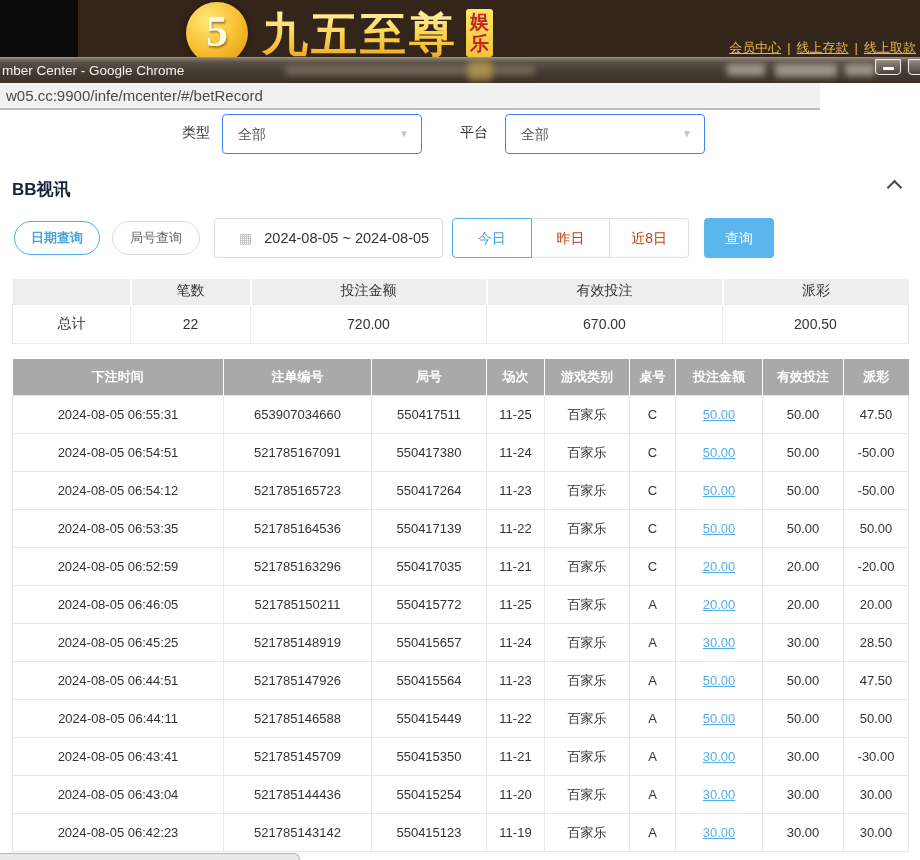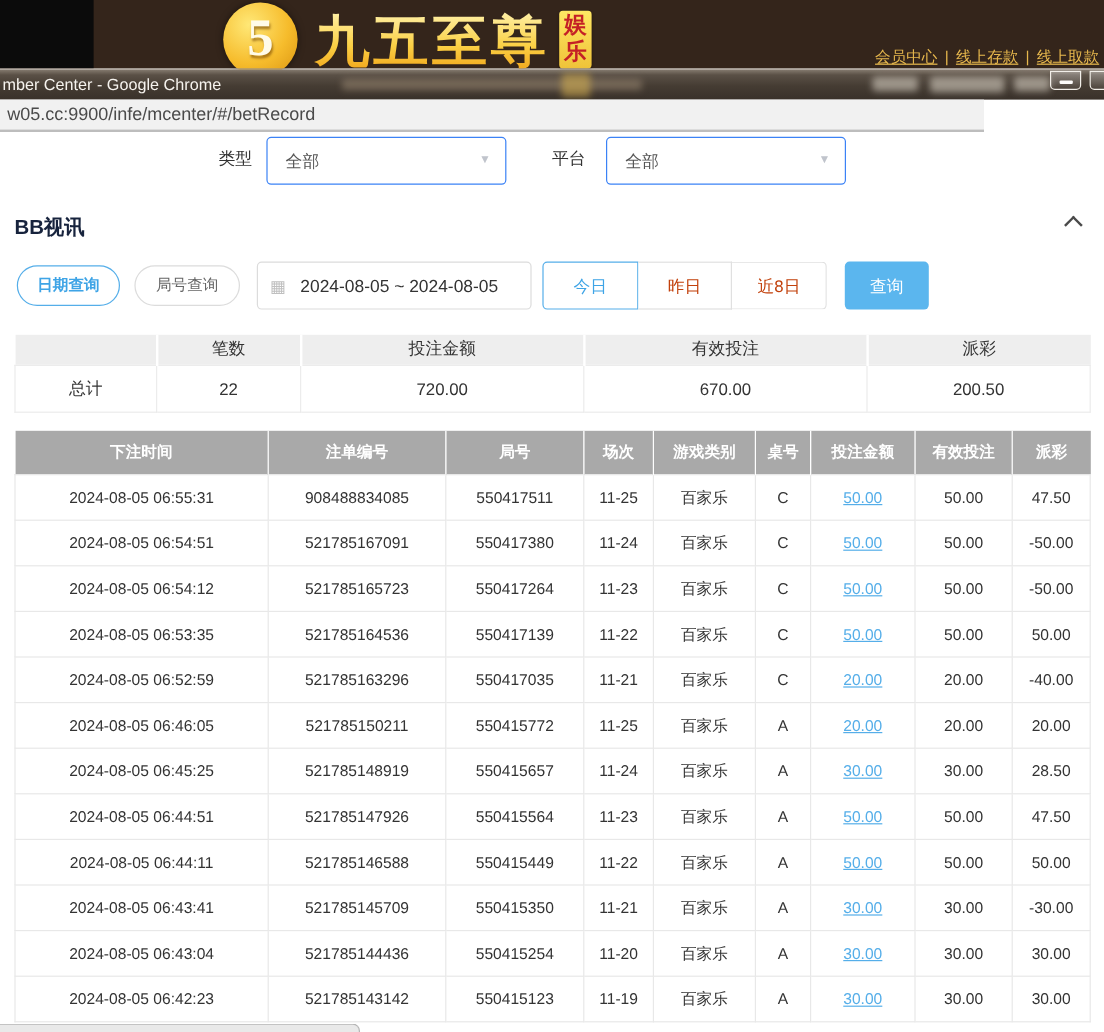--- a/index.html
+++ b/index.html
@@ -63,21 +63,21 @@
   .section-title { font-size:17px; font-weight:bold; color:#17233d; }
   .chevron-up { position:absolute; right:20px; top:4px; width:11px; height:11px;
     border-top:2px solid #4a4a4a; border-right:2px solid #4a4a4a; transform:rotate(-45deg); cursor:pointer; }
 
   .query-bar { position:relative; margin-top:22px; height:40px; }
   .pill { position:absolute; top:3px; height:34px; border-radius:17px; background:#fff;
     font-size:13px; line-height:32px; text-align:center; cursor:pointer; }
   .pill-date { left:14px; width:86px; border:1px solid #55aee9; color:#3ea4e6; font-weight:bold; }
   .pill-round { left:112px; width:88px; border:1px solid #dcdcdc; color:#666; }
   .date-input { position:absolute; left:214px; top:0; width:229px; height:40px; background:#fff;
-    border:1px solid #dcdcdc; border-radius:4px; line-height:38px; padding-left:10px;
+    border:1px solid #dcdcdc; border-radius:4px; line-height:38px; padding-left:24px;
     font-size:14.5px; color:#333; cursor:pointer; }
   .date-input .cal { color:#bfbfbf; font-size:14px; margin-right:8px; }
   .quick-group { position:absolute; left:452px; top:0; width:237px; height:40px; display:flex; }
   .quick { flex:1; border:1px solid #e0e0e0; border-left:none; background:#fff; color:#c2410c;
     font-size:14px; line-height:38px; text-align:center; cursor:pointer; }
   .quick:first-child { border-left:1px solid #e0e0e0; border-radius:4px 0 0 4px; }
   .quick:last-child { border-radius:0 4px 4px 0; }
   .quick.active { border:1px solid #55aee9; color:#3ea4e6; }
   .search-btn { position:absolute; left:704px; top:0; width:70px; height:40px; background:#5bb6ee;
     border:none; border-radius:4px; color:#fff; font-size:14px; text-align:center; line-height:40px; cursor:pointer; }
@@ -221,21 +221,21 @@
             <th>游戏类别</th>
             <th>桌号</th>
             <th>投注金额</th>
             <th>有效投注</th>
             <th>派彩</th>
           </tr>
         </thead>
       <tbody id="bet-body">
           <tr>
             <td>2024-08-05 06:55:31</td>
-            <td>908488834085</td>
+            <td>653907034660</td>
             <td>550417511</td>
             <td>11-25</td>
             <td>百家乐</td>
             <td>C</td>
             <td><span class="bet-link">50.00</span></td>
             <td>50.00</td>
             <td>47.50</td>
           </tr>
           <tr>
             <td>2024-08-05 06:54:51</td>
@@ -272,21 +272,21 @@
           </tr>
           <tr>
             <td>2024-08-05 06:52:59</td>
             <td>521785163296</td>
             <td>550417035</td>
             <td>11-21</td>
             <td>百家乐</td>
             <td>C</td>
             <td><span class="bet-link">20.00</span></td>
             <td>20.00</td>
-            <td class="neg">-40.00</td>
+            <td class="neg">-20.00</td>
           </tr>
           <tr>
             <td>2024-08-05 06:46:05</td>
             <td>521785150211</td>
             <td>550415772</td>
             <td>11-25</td>
             <td>百家乐</td>
             <td>A</td>
             <td><span class="bet-link">20.00</span></td>
             <td>20.00</td>

